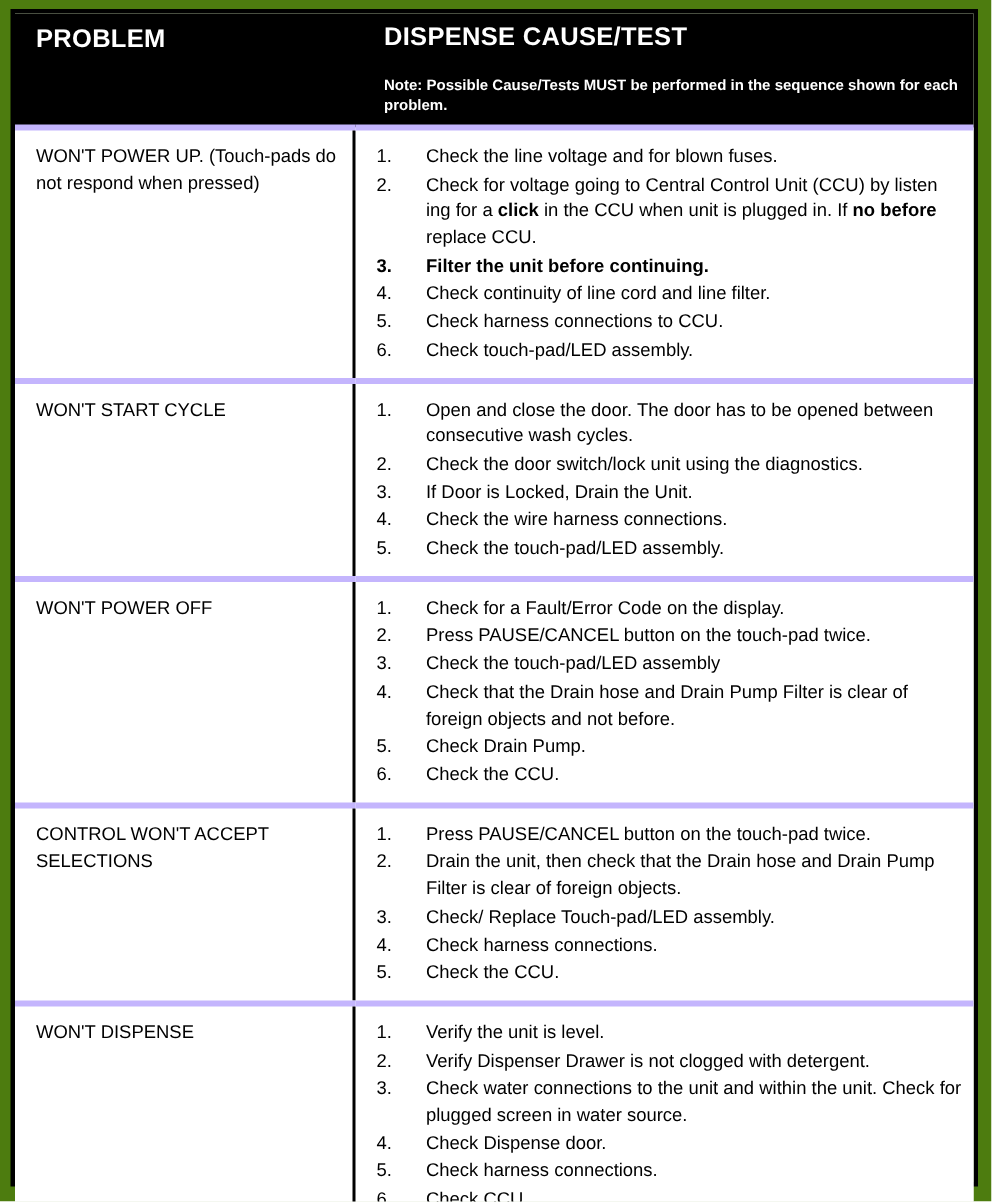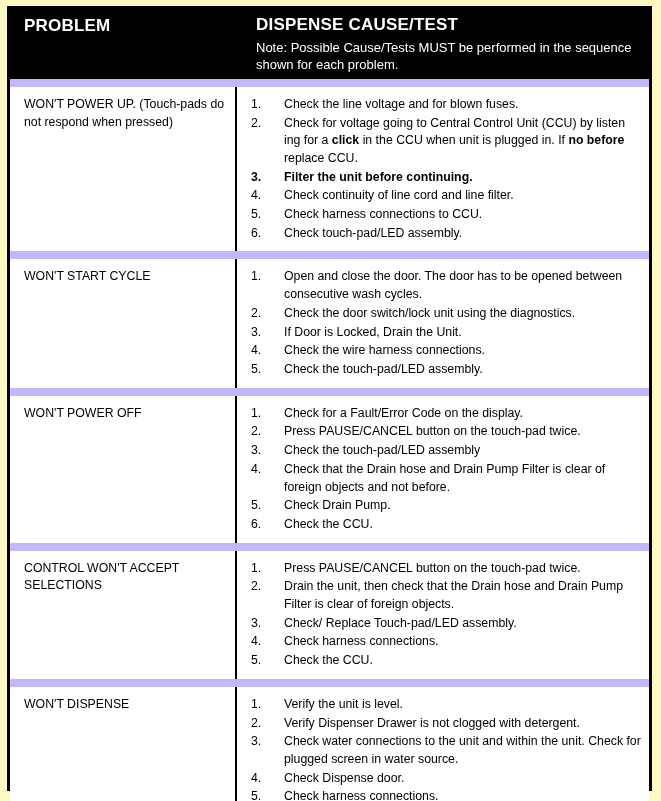--- a/index.html
+++ b/index.html
@@ -13,21 +13,21 @@
     height: 801px;
     font-family: "Liberation Sans", sans-serif;
     color: #000000;
     overflow: hidden;
   }
 
   .page {
     position: relative;
     width: 661px;
     height: 801px;
-    background: #fef9c3;
+    background: #4d7c0f;
   }
 
   .table-frame {
     position: absolute;
     left: 7px;
     top: 6px;
     width: 645px;
     height: 785px;
     box-sizing: border-box;
     border: 3px solid #000000;
@@ -62,30 +62,30 @@
   }
 
   .hdr-title {
     font-size: 17px;
     font-weight: bold;
     letter-spacing: 0.2px;
     line-height: 1.15;
     white-space: nowrap;
   }
   .hdr-note {
-    font-size: 13px;
-    font-weight: normal;
+    font-size: 10px;
+    font-weight: bold;
     line-height: 1.32;
-    margin-top: 4px;
+    margin-top: 16px;
     max-width: 392px;
   }
 
   
   tr.data-row > td {
-    border-top: 8px solid #c4b5fd;
+    border-top: 4px solid #c4b5fd;
     vertical-align: top;
     background: #ffffff;
     padding: 0;
   }
   tr.data-row > td.cell-problem {
     border-right: 2px solid #000000;
   }
   tr.header-row > td.cell-problem {
     border-right: 0;
   }

